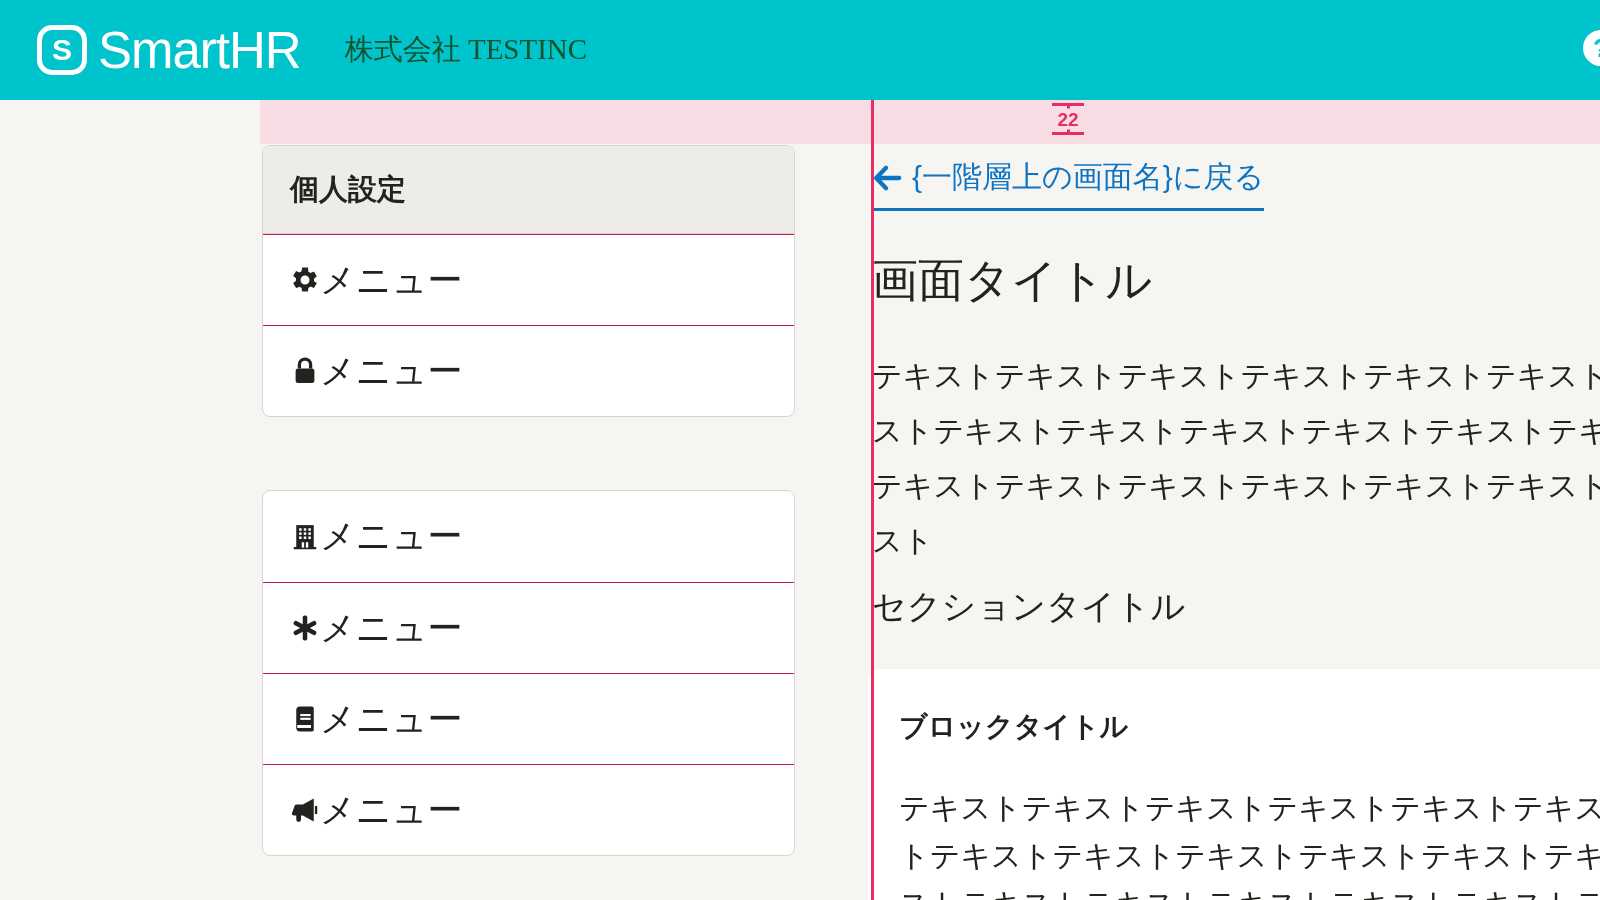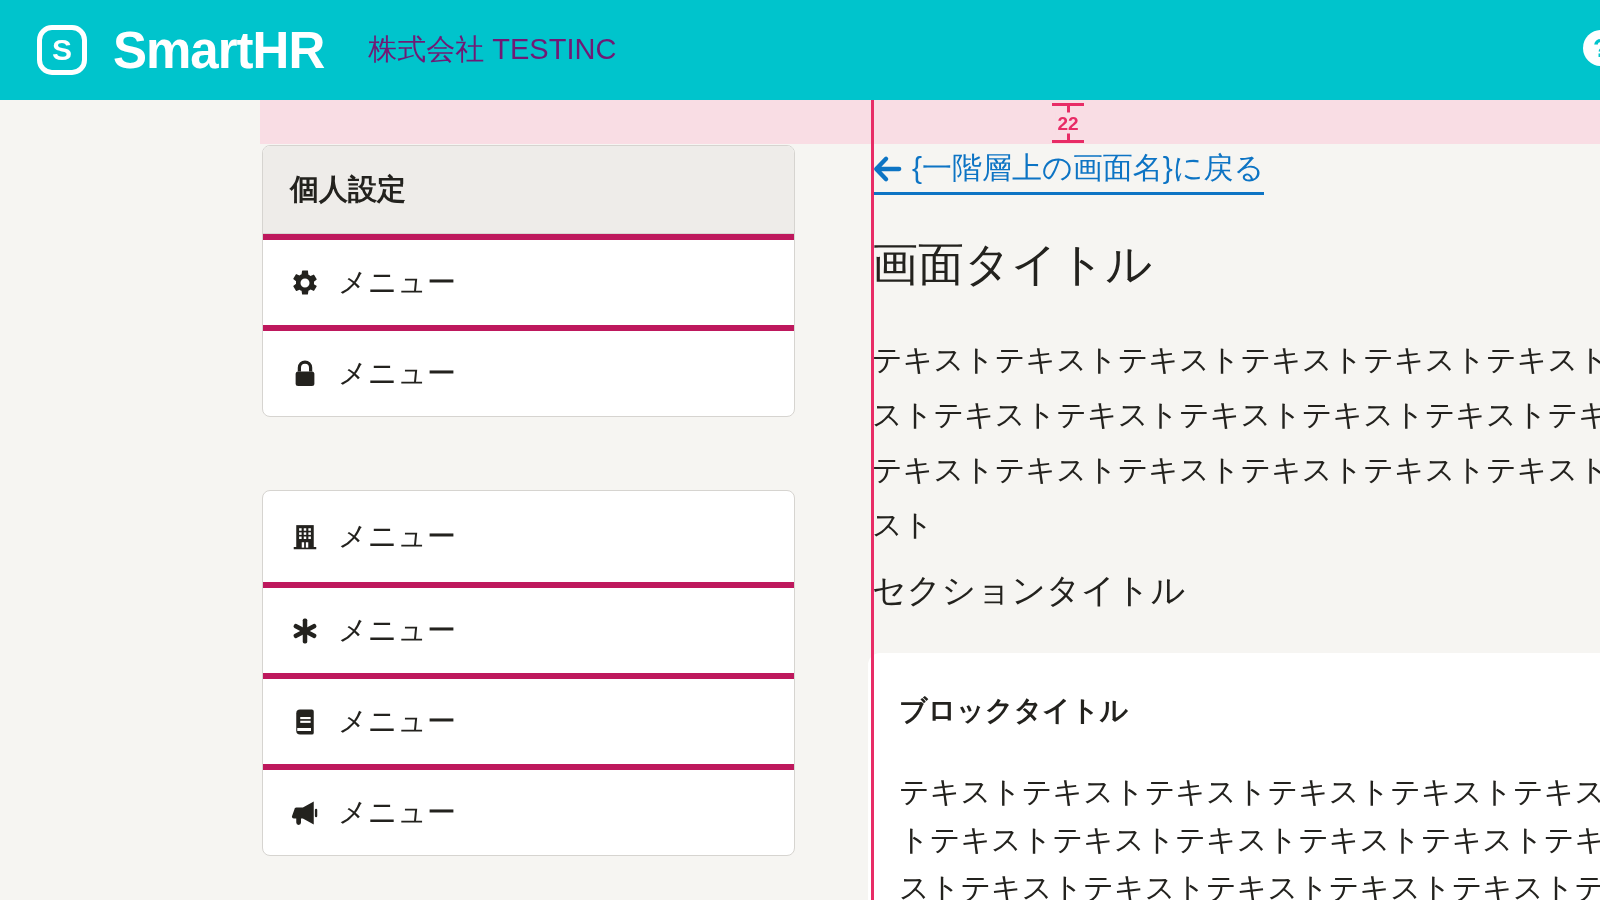--- a/index.html
+++ b/index.html
@@ -20,45 +20,45 @@
     z-index:30;
   }
   .logo { display:flex; align-items:center; cursor:pointer; }
   .logo-mark {
     width:50px; height:50px;
     border:5px solid #ffffff; border-radius:15px;
     display:flex; align-items:center; justify-content:center;
     color:#ffffff; font-size:30px; font-weight:700;
   }
   .logo-word {
-    margin-left:26px;
-    color:#ffffff; font-size:51px; font-weight:700; letter-spacing:-1px;
+    margin-left:11px;
+    color:#ffffff; font-size:51px; font-weight:400; letter-spacing:-1px;
   }
   .company-name {
     margin-left:44px;
-    color:#701a75; font-size:29px; font-weight:400;
+    color:#14532d; font-size:29px; font-weight:400;font-family:Liberation Serif, serif;
   }
   .help-btn {
     position:absolute; left:1583px; top:30px;
     width:36px; height:36px; border-radius:50%;
     background:#ffffff; color:#00c4cc;
     display:flex; align-items:center; justify-content:center;
     font-size:26px; font-weight:700; cursor:pointer;
   }
 
   
   .annotation-band {
     position:absolute; left:260px; top:100px; width:1340px; height:44px;
     background:#f9dde4; z-index:1;
   }
   .guide-line {
     position:absolute; left:871px; top:100px; width:3px; height:800px;
     background:#e82c66; z-index:20; pointer-events:none;
   }
-  .measure { position:absolute; left:1052px; top:103px; width:32px; height:40px; z-index:21; }
+  .measure { position:absolute; left:1052px; top:103px; width:32px; height:32px; z-index:21; }
   .measure .bar { position:absolute; left:0; width:32px; height:3px; background:#e82c66; }
   .measure .bar.top { top:0; }
   .measure .bar.bottom { bottom:0; }
   .measure .stem { position:absolute; left:14.5px; top:3px; bottom:3px; width:3px; background:#e82c66; }
   .measure .value {
     position:absolute; left:50%; top:50%; transform:translate(-50%,-50%);
     background:#f9dde4; color:#e82c66;
     font-size:19px; font-weight:700; line-height:1; padding:1px 2px;
   }
 
@@ -73,35 +73,35 @@
   .menu-card-header {
     height:88px; background:#eeece9;
     border-bottom:1px solid #d9d7d3;
     display:flex; align-items:center;
     padding-left:27px;
     font-size:29px; font-weight:700;
   }
   .menu-item {
     height:91px;
     display:flex; align-items:center;
-    padding-left:27px; gap:18px;
-    font-size:29px; cursor:pointer;
-    border-top:6px solid #be185d;
+    padding-left:27px; 
+    font-size:35px; cursor:pointer;
+    border-top:1px solid #be185d;
   }
   .menu-item:first-of-type { border-top:none; }
   .menu-item .ic { width:30px; height:30px; flex:0 0 30px; display:block; }
   .menu-item .ic svg { width:30px; height:30px; display:block; fill:#23221e; }
 
   
   .content { position:absolute; left:872px; top:144px; width:1150px; z-index:5; }
   .back-link {
     display:inline-flex; align-items:center; gap:10px;
-    margin-top:4px;
+    margin-top:13px;
     color:#0d74c4; font-size:30px;
-    border-bottom:3px solid #0d74c4; padding-bottom:3px;
+    border-bottom:3px solid #0d74c4; padding-bottom:10px;
     cursor:pointer; text-decoration:none;
   }
   .back-link svg { width:30px; height:30px; display:block; }
   .page-title { margin-top:40px; font-size:46px; font-weight:400; line-height:1.3; }
   .intro-text { margin-top:37px; width:1050px; font-size:30px; line-height:55px; overflow-wrap:break-word; }
   .section-title { margin-top:16px; font-size:34px; font-weight:400; line-height:1.3; }
   .block-card {
     margin-top:41px; margin-left:-4px;
     width:1150px; min-height:315px;
     background:#ffffff; border-radius:12px;

